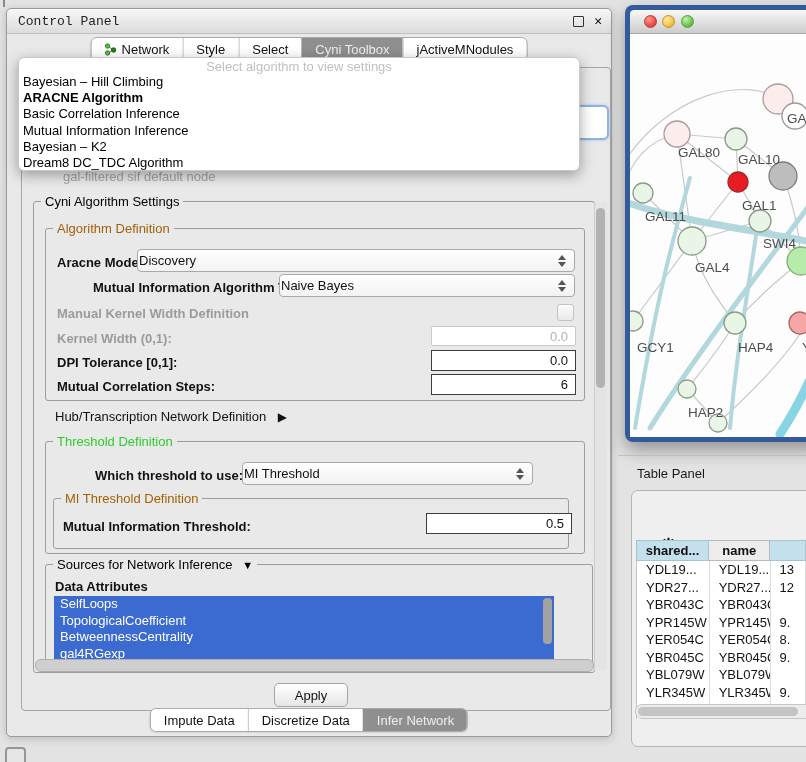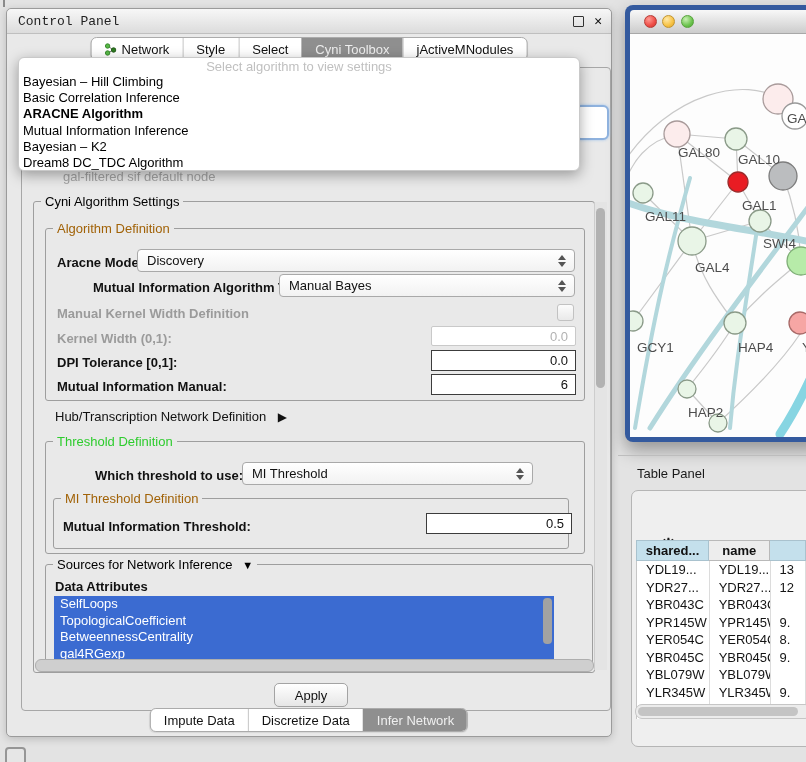--- a/index.html
+++ b/index.html
@@ -27,21 +27,21 @@
   
   .grp{position:absolute;border:1px solid #9e9e9e;border-radius:3px;}
   .grp-title{position:absolute;background:#e9e9e9;padding:0 4px;font-size:13px;white-space:nowrap;z-index:3;}
   .blue{color:#a16207;} .green{color:#2ecc2e;text-align:right;}
   .lbl{position:absolute;font-size:13px;color:#111;white-space:nowrap;z-index:3;}
   .lbl.b{font-weight:bold;}
   .lbl.dis{color:#9b9b9b;}
   
   .combo{position:absolute;background:linear-gradient(#ffffff,#f2f2f2);border:1px solid #a9a9a9;
          border-radius:4px;height:23px;display:flex;align-items:center;z-index:3;box-sizing:border-box;}
-  .combo .val{flex:1;font-size:13px;color:#111;padding-left:9px;white-space:nowrap;overflow:hidden;}
+  .combo .val{flex:1;font-size:13px;color:#111;padding-left:1px;white-space:nowrap;overflow:hidden;}
   .combo .arrows{width:15px;display:flex;flex-direction:column;align-items:center;gap:2px;margin-right:5px;}
   .tri-up{width:0;height:0;border-left:4px solid transparent;border-right:4px solid transparent;border-bottom:5px solid #555;}
   .tri-dn{width:0;height:0;border-left:4px solid transparent;border-right:4px solid transparent;border-top:5px solid #555;}
   
   .inp{position:absolute;background:#fff;border:1px solid #3c3c3c;font-size:13px;color:#111;
        text-align:right;box-sizing:border-box;padding:2px 7px 0 6px;z-index:3;}
   .inp.dis{border:1px solid #c9c9c9;color:#b2b2b2;border-radius:2px;}
   .chk{position:absolute;width:15px;height:15px;border:1px solid #c2c2c2;border-radius:3px;
        background:linear-gradient(#fcfcfc,#e9e9e9);z-index:3;}
   
@@ -161,37 +161,37 @@
   <div class="combo" style="left:130px;top:240px;width:438px;">
     <span class="val">Discovery</span>
     <span class="arrows">
         <span class="tri-up"></span>
         <span class="tri-dn"></span>
       </span>
   </div>
 
   <div class="lbl b" style="left:50px;top:271px;margin-left:36px;">Mutual Information Algorithm Type:</div>
   <div class="combo" style="left:272px;top:265px;width:296px;">
-    <span class="val">Manual Bayes</span>
+    <span class="val">Naive Bayes</span>
     <span class="arrows">
         <span class="tri-up"></span>
         <span class="tri-dn"></span>
       </span>
   </div>
 
   <div class="lbl b dis" style="left:50px;top:297px;">Manual Kernel Width Definition</div>
   <div class="chk" style="left:550px;top:295px;"></div>
 
   <div class="lbl b dis" style="left:50px;top:322px;">Kernel Width (0,1):</div>
   <div class="inp dis" style="left:424px;top:317px;width:145px;height:20px;">0.0</div>
 
   <div class="lbl b" style="left:50px;top:346px;">DPI Tolerance [0,1]:</div>
   <div class="inp" style="left:424px;top:341px;width:145px;height:21px;">0.0</div>
 
-  <div class="lbl b" style="left:50px;top:370px;">Mutual Information Manual:</div>
+  <div class="lbl b" style="left:50px;top:370px;">Mutual Correlation Steps:</div>
   <div class="inp" style="left:424px;top:365px;width:145px;height:21px;">6</div>
 
   <div class="lbl" style="left:48px;top:400px;">
     <span>Hub/Transcription Network Definition</span>
     <span style="font-size:12px;margin-left:8px;">▶</span>
   </div>
 
   <div class="grp" style="left:38px;top:432px;width:538px;height:111px;"></div>
   <div class="grp-title green" style="left:46px;top:425px;">Threshold Definition</div>
 
@@ -378,21 +378,21 @@
     </div>
 </div>
 <div id="t-hsb">
     <div class="thumb"></div>
   </div>
 
 <div id="dropdown">
   <div class="hint">Select algorithm to view settings</div>
   <div id="dd-items">
       <div class="it">Bayesian – Hill Climbing</div>
+      <div class="it b">ARACNE Algorithm</div>
       <div class="it">Basic Correlation Inference</div>
-      <div class="it b">ARACNE Algorithm</div>
       <div class="it">Mutual Information Inference</div>
       <div class="it">Bayesian – K2</div>
       <div class="it">Dream8 DC_TDC Algorithm</div>
     </div>
 </div>
 
 <div id="mini-ic"></div>
 
 </body></html>

